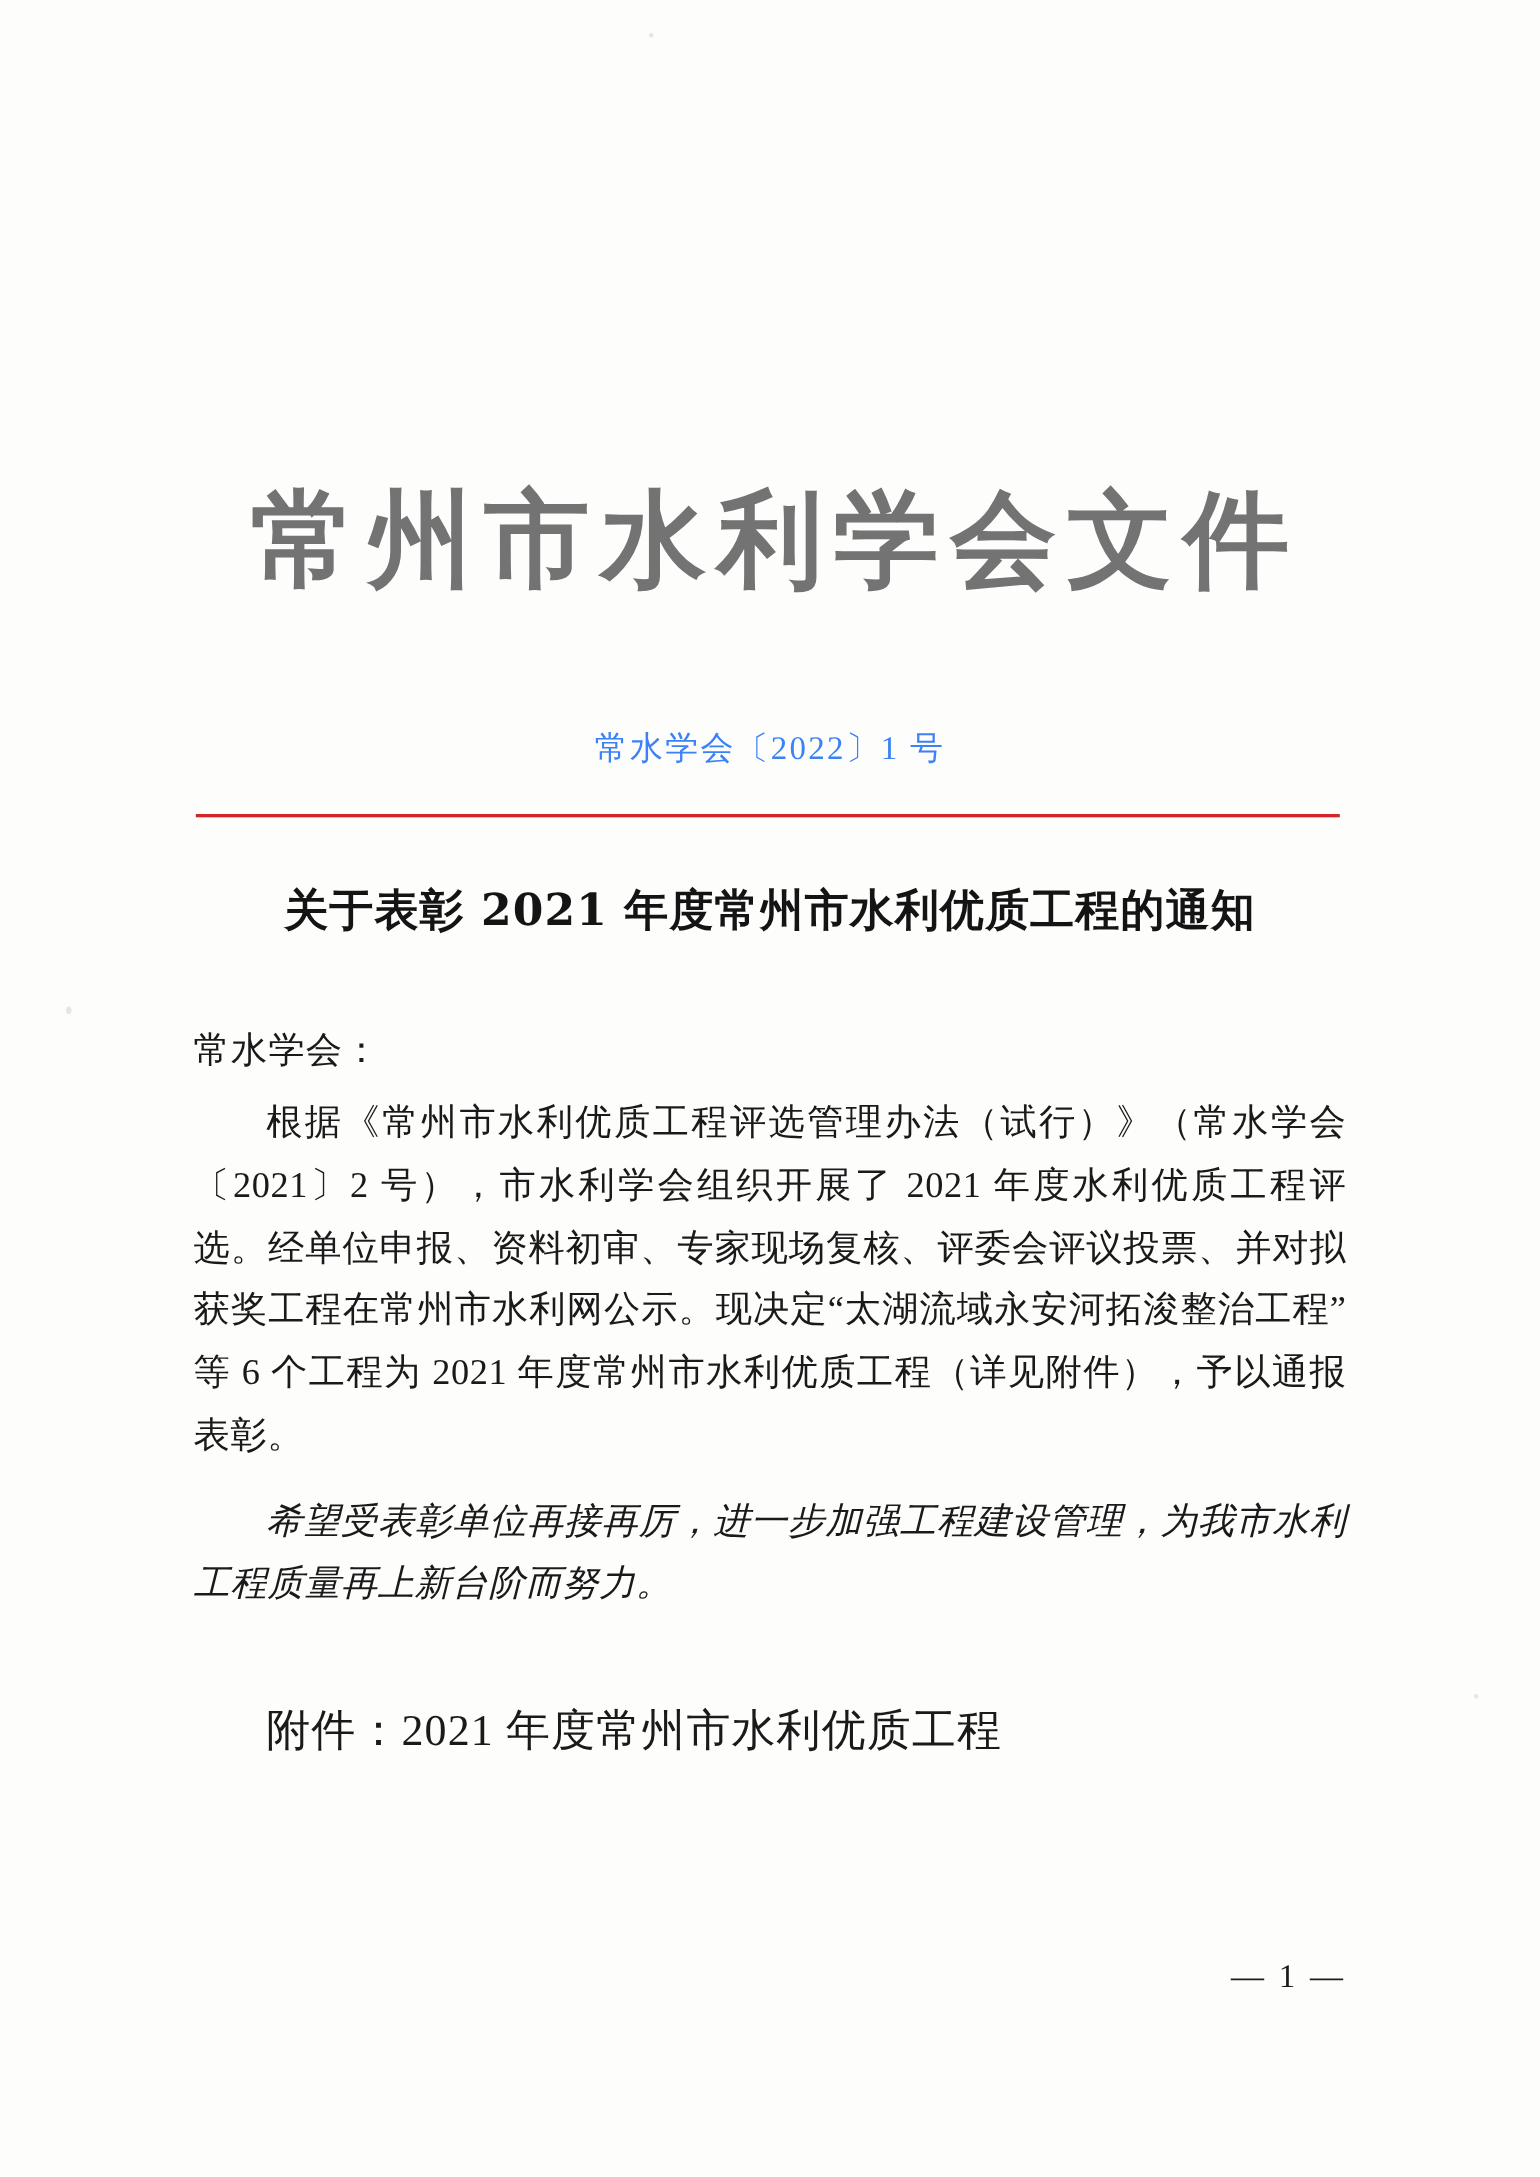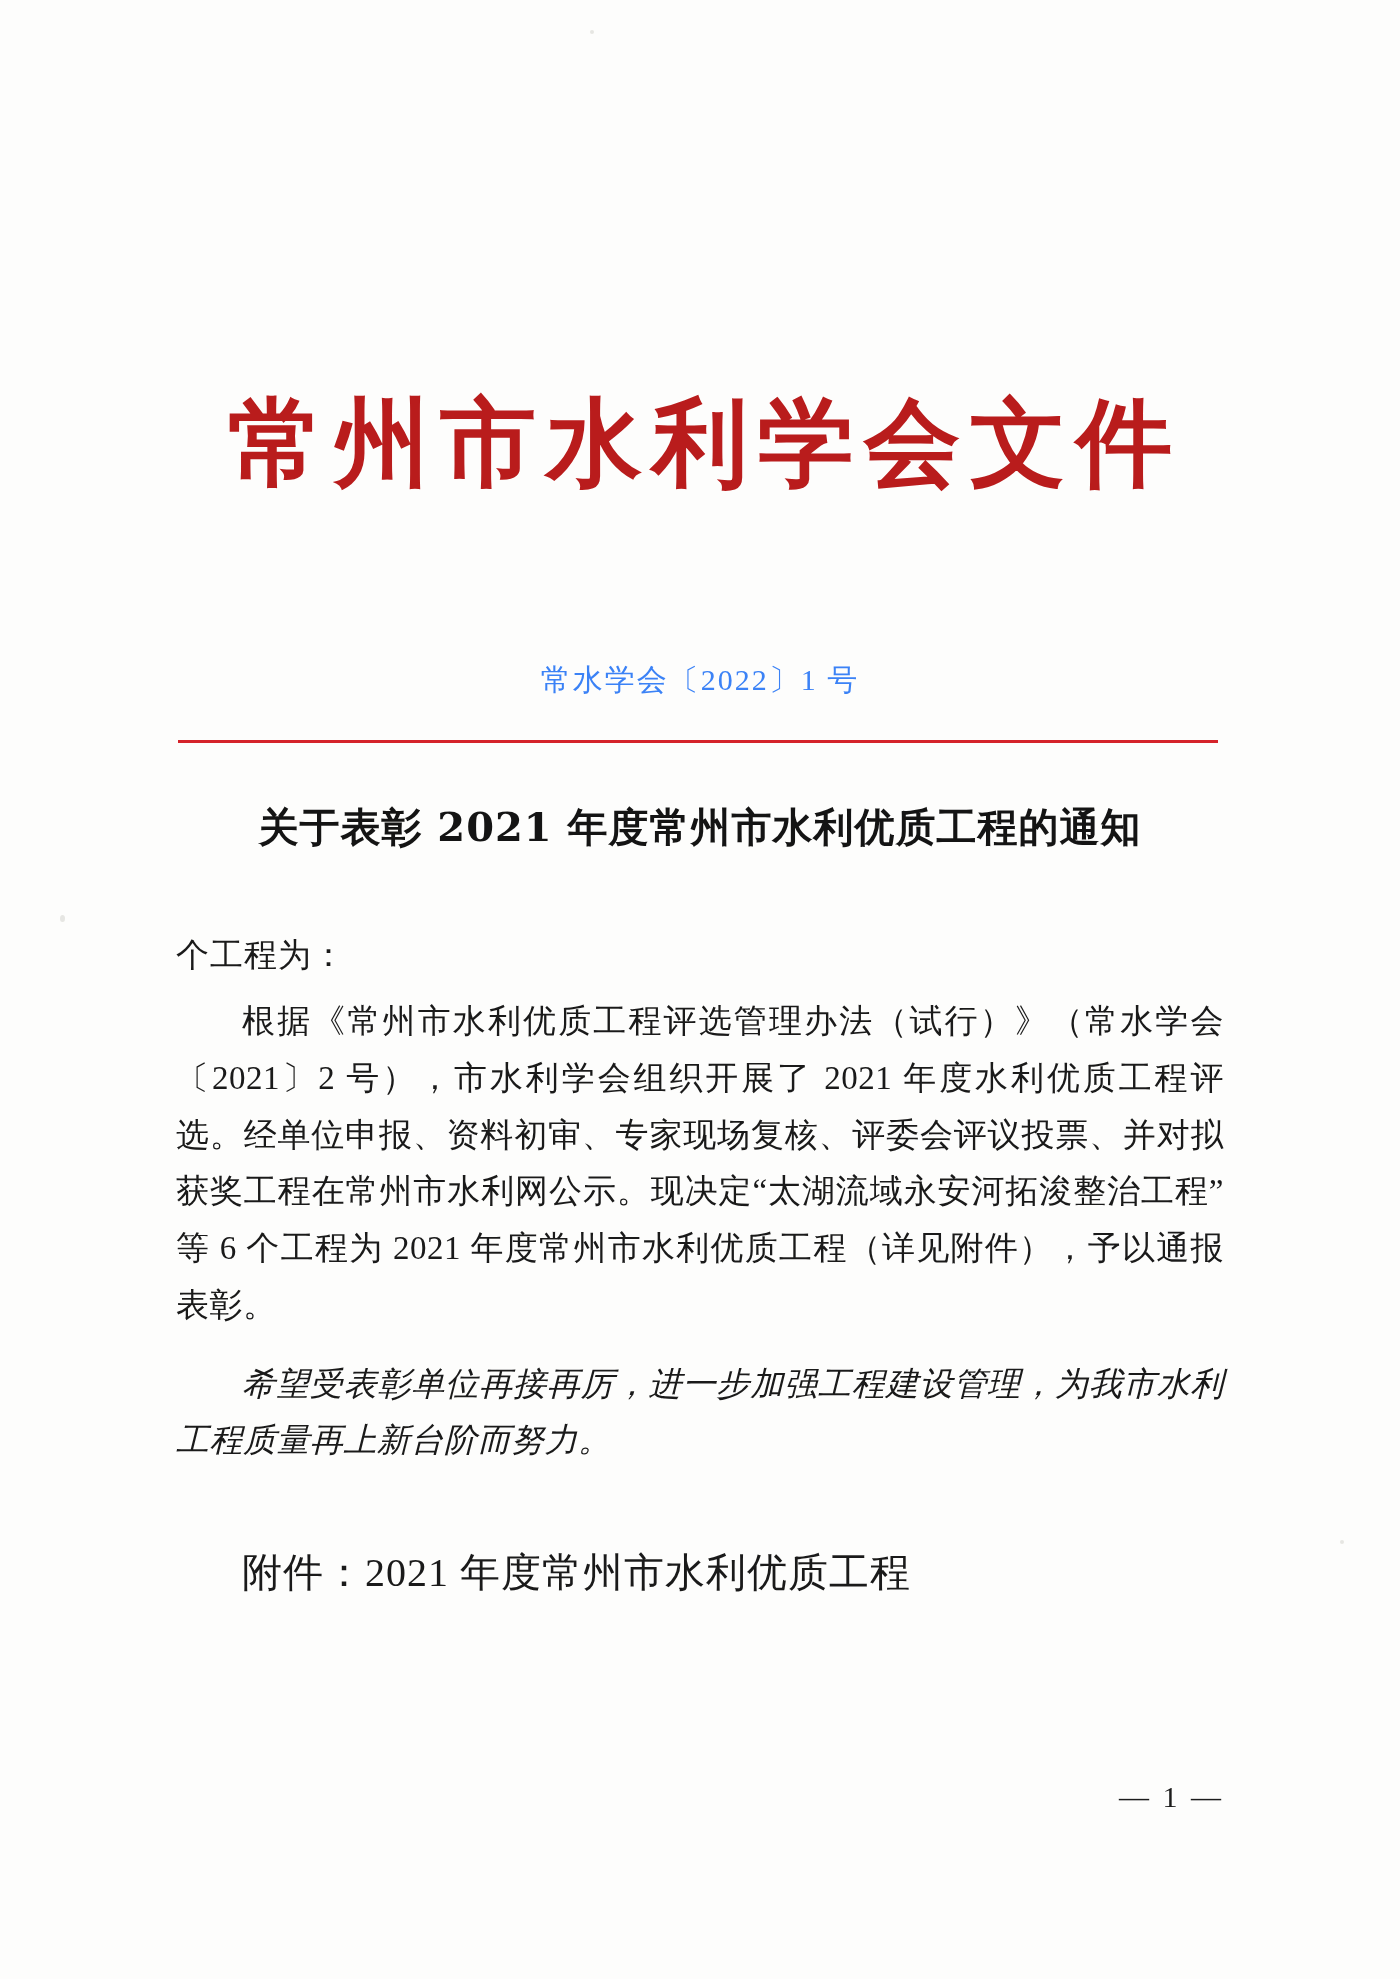--- a/index.html
+++ b/index.html
@@ -37,24 +37,25 @@
     left: 0;
     right: 0;
     top: 390px;
     text-align: center;
   }
   .masthead-title {
     font-family: "DejaVu Serif", "Liberation Serif", serif;
     font-weight: bold;
     font-size: 96px;
     letter-spacing: 10px;
-    color: #b91c1c;
+    color: #737373;
     line-height: 1.1;
     text-indent: 10px;
     white-space: nowrap;
+    margin-top: 48px;
   }
 
   
   .doc-number {
     position: absolute;
     left: 0;
     right: 0;
     top: 660px;
     text-align: center;
     font-size: 30px;
@@ -151,21 +152,21 @@
       <div class="masthead-title">常州市水利学会文件</div>
     </div>
 
     <div class="doc-number">常水学会〔2022〕1 号</div>
 
     <div class="red-rule"></div>
 
     <div class="doc-title">关于表彰 2021 年度常州市水利优质工程的通知</div>
 
     <div class="body-wrap">
-      <div class="salutation">个工程为：</div>
+      <div class="salutation">常水学会：</div>
       <p class="para">根据《常州市水利优质工程评选管理办法（试行）》（常水学会〔2021〕2 号），市水利学会组织开展了 2021 年度水利优质工程评选。经单位申报、资料初审、专家现场复核、评委会评议投票、并对拟获奖工程在常州市水利网公示。现决定“太湖流域永安河拓浚整治工程”等 6 个工程为 2021 年度常州市水利优质工程（详见附件），予以通报表彰。</p>
       <p class="para para-gap">希望受表彰单位再接再厉，进一步加强工程建设管理，为我市水利工程质量再上新台阶而努力。</p>
       <div class="attachment">附件：2021 年度常州市水利优质工程</div>
     </div>
 
     <div class="page-number">— 1 —</div>
 
   </div>
 </div>
 

